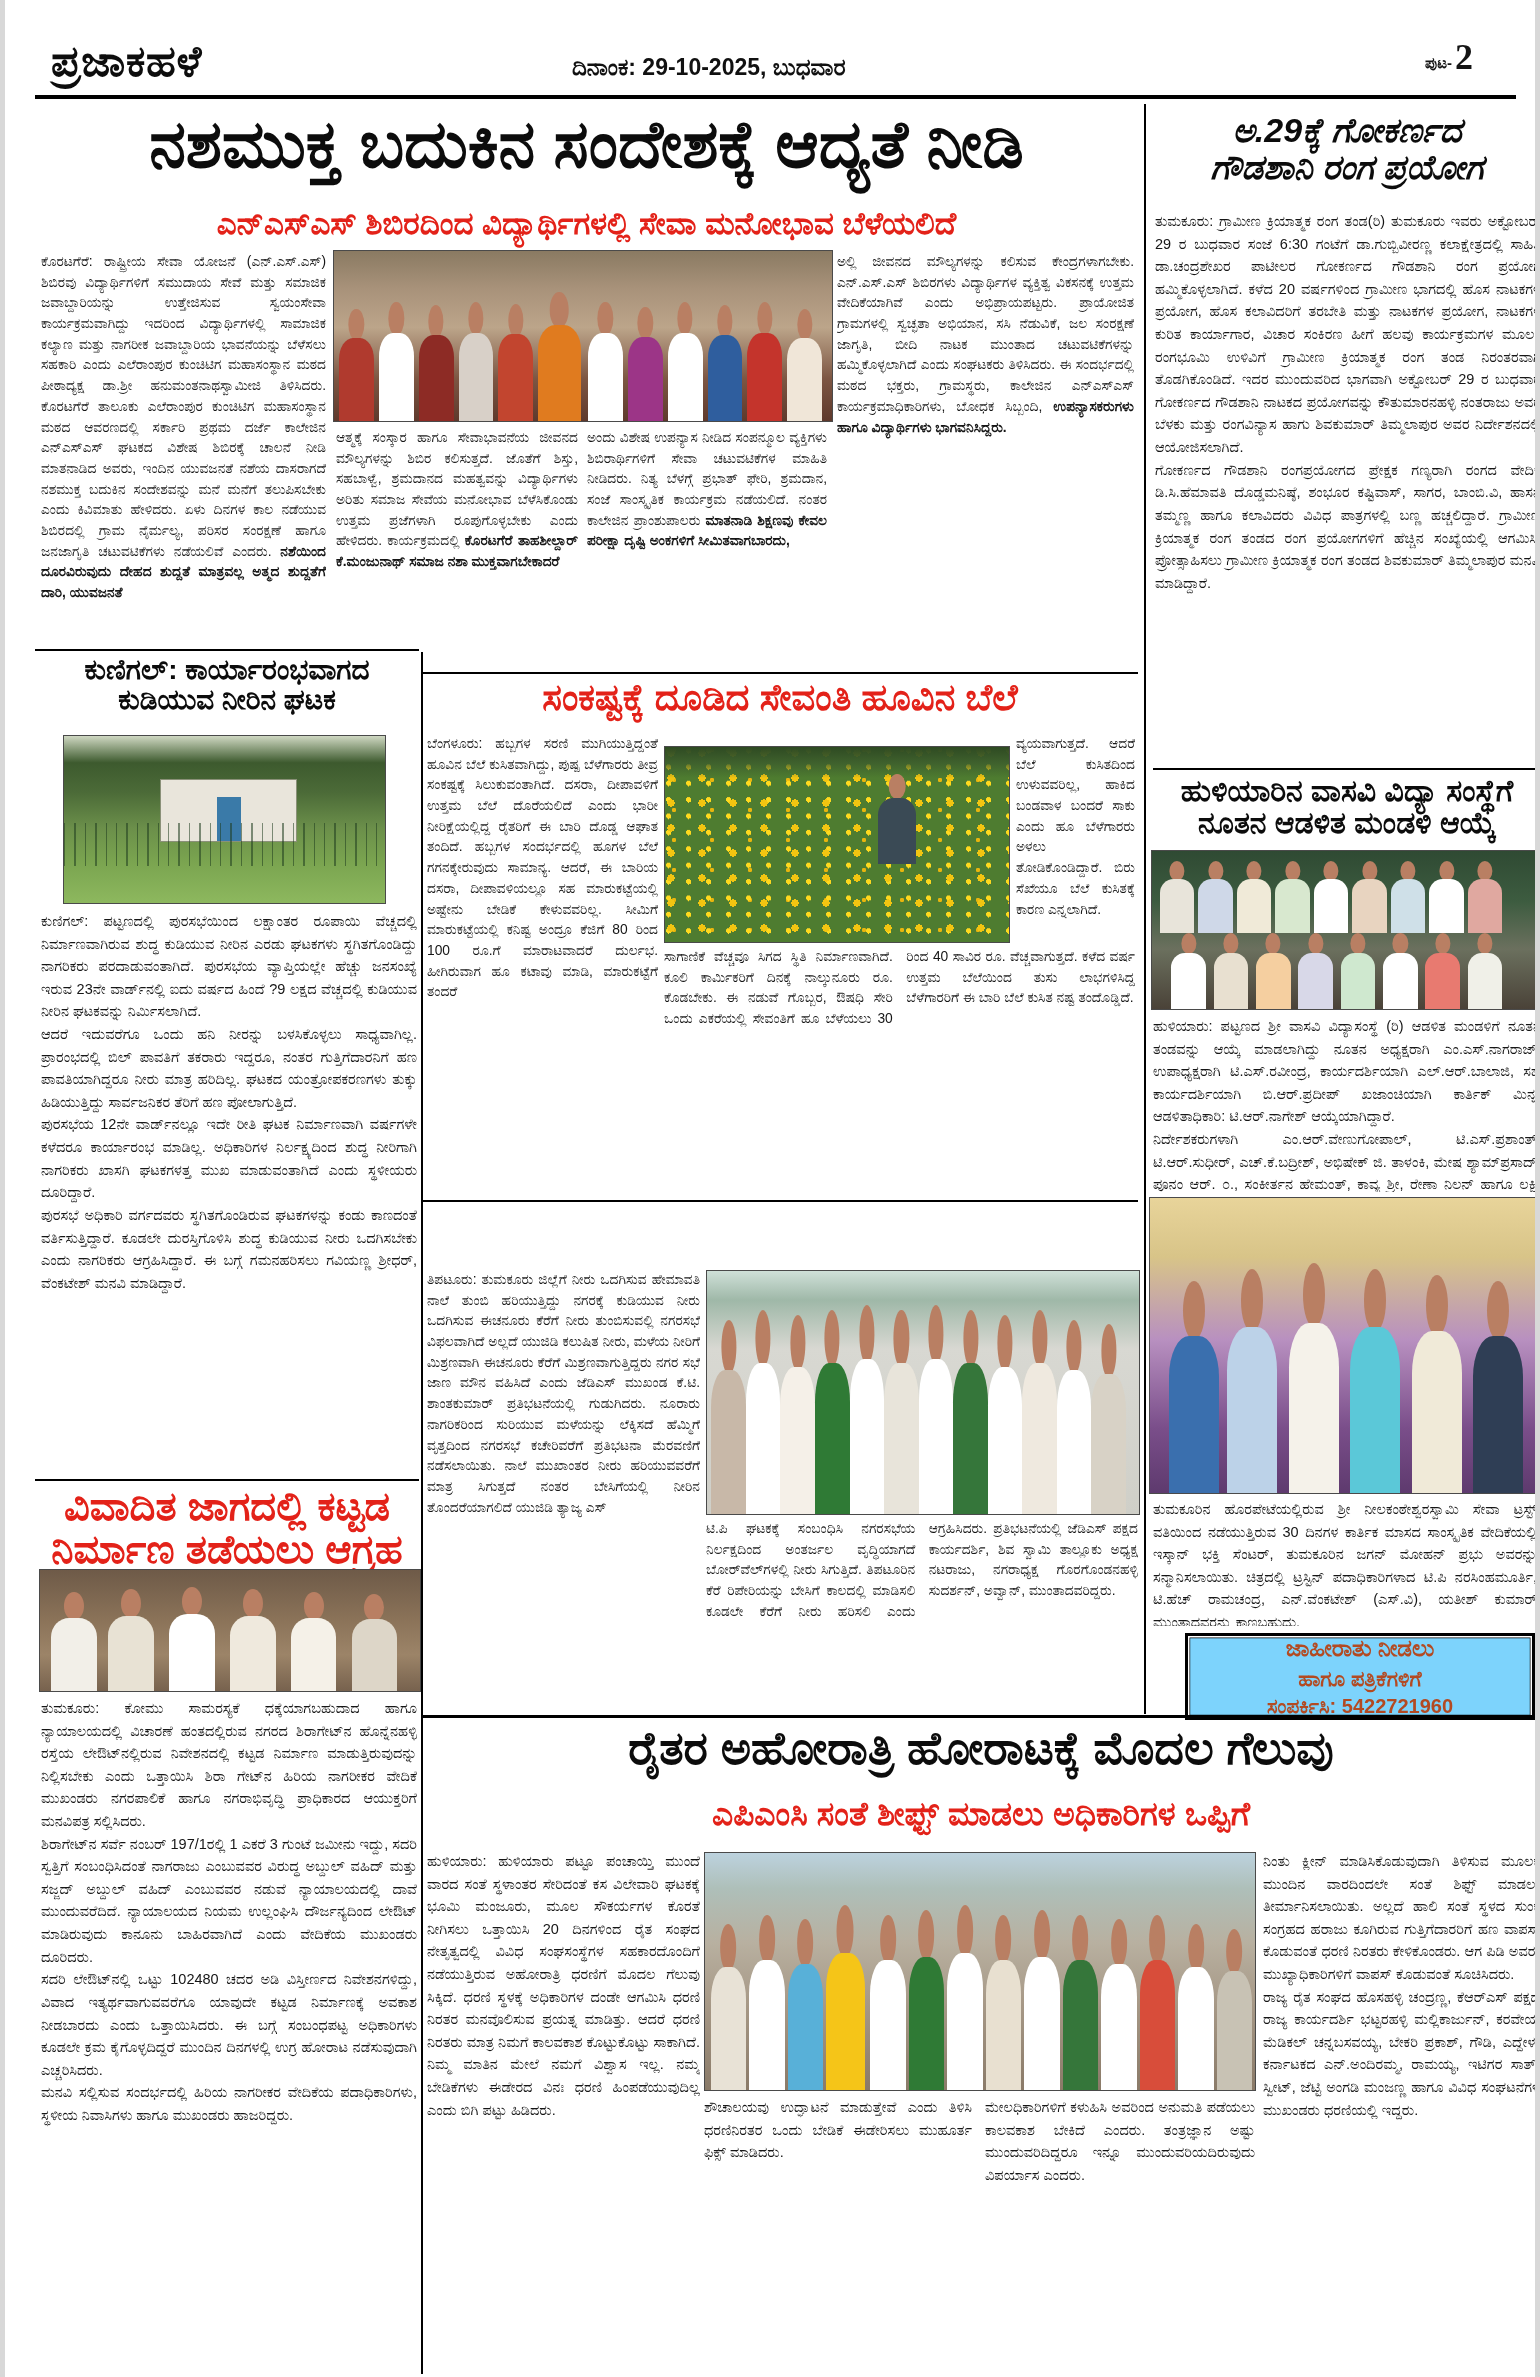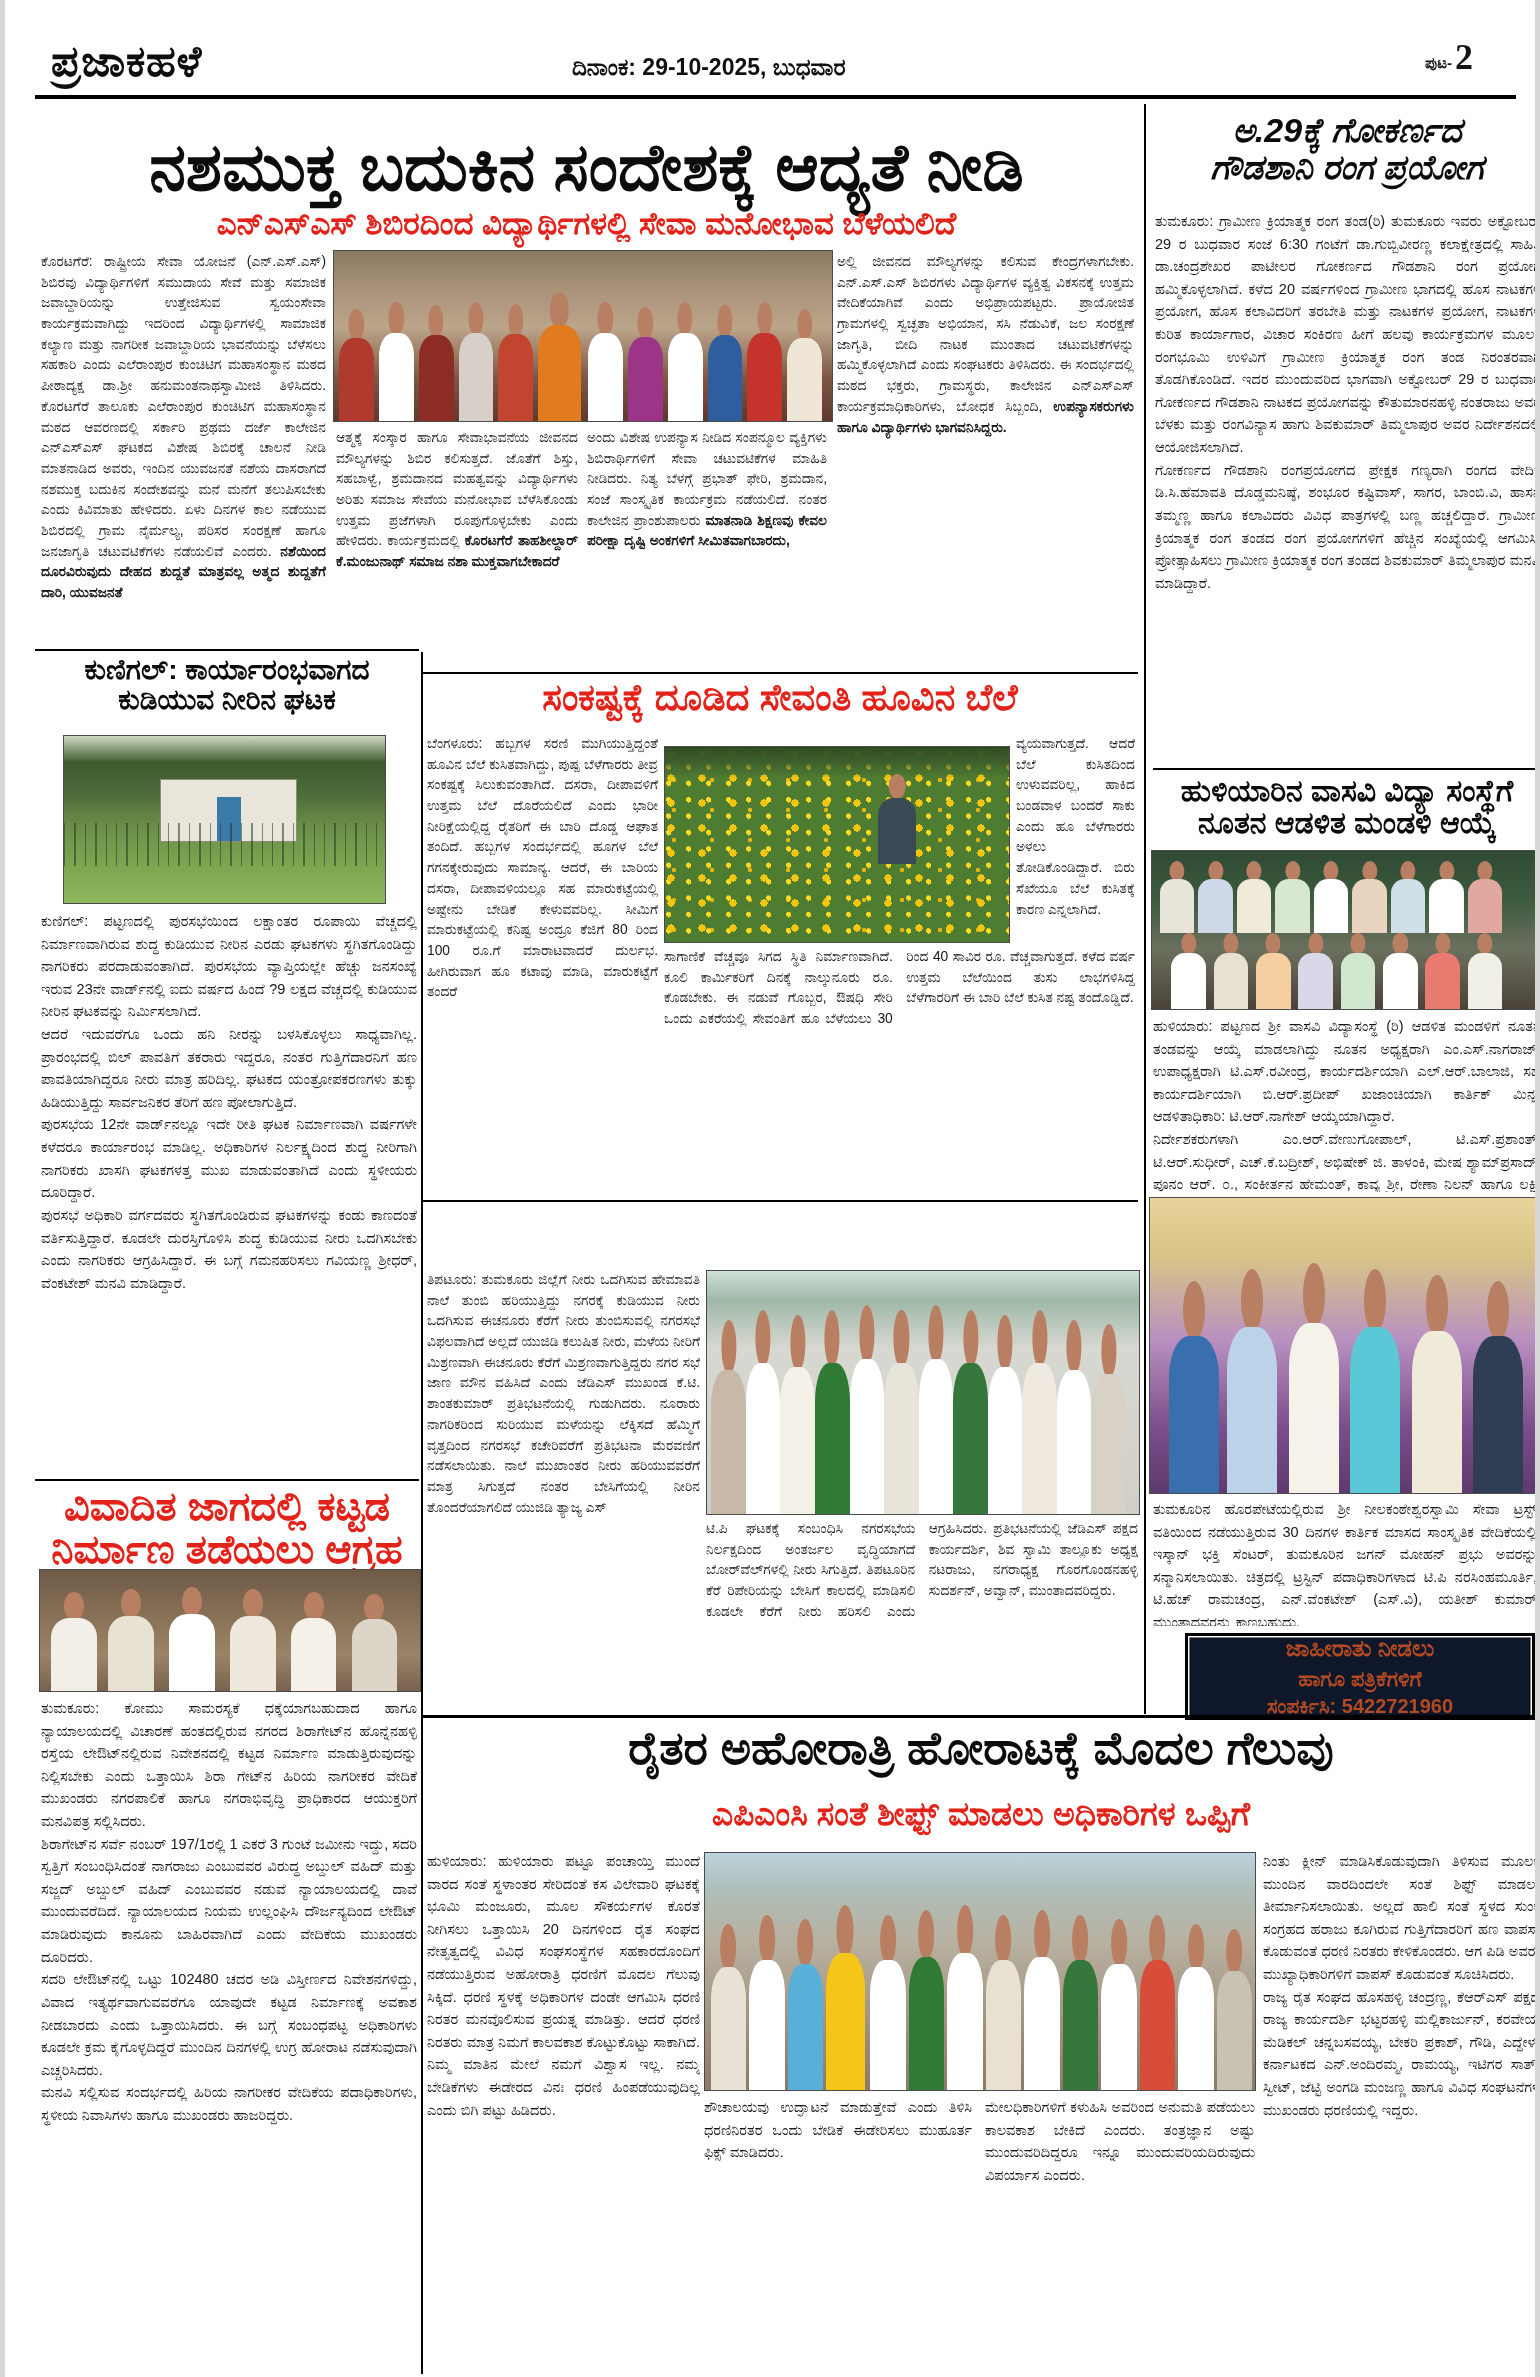--- a/index.html
+++ b/index.html
@@ -46,21 +46,21 @@
   .ph-flower::before{content:"";position:absolute;left:0;right:0;top:0;height:16%;
       background:linear-gradient(180deg,#2e4a22,#3c5c2cdd,transparent);}
   .ph-echanuru{background:linear-gradient(180deg,#cfe0d8 0%,#9fb8a8 12%,#d8d8d2 32%,#cfcfc8 100%);}
   .ph-vasavi{background:linear-gradient(180deg,#2f4a33 0%,#3d5c40 32%,#6b705e 62%,#4a4238 100%);}
   .ph-award{background:linear-gradient(180deg,#e8d49a 0%,#d8c488 20%,#b890c0 48%,#7a4e8a 78%,#5e3a6e 100%);}
   .ph-vivadita{background:linear-gradient(180deg,#6e5a48 0%,#8a7258 40%,#9c8468 70%,#77624e 100%);}
   .ph-bottom{background:linear-gradient(180deg,#bcd2de 0%,#aebfb9 15%,#b8b0a0 38%,#a89a88 62%,#8a7a68 100%);}
   
   .adbox{position:absolute;border:3px solid #000;box-shadow:inset 0 0 0 1.5px #fff,inset 0 0 0 2.2px #000;
          display:flex;flex-direction:column;align-items:center;justify-content:center;gap:4.5px;
-         background:#0f172a;text-align:center;}
+         background:#7dd3fc;text-align:center;}
   .adbox .a1{font-size:23px;font-weight:bold;color:#b34a22;}
   .adbox .a2{font-size:21px;font-weight:bold;color:#b34a22;}
   .adbox .a3{font-size:20px;font-weight:bold;color:#b34a22;}
   .two-col{column-count:2;column-gap:13.4px;}
 </style>
 </head>
 <body>
 
 <div id="paper">
 
@@ -68,21 +68,21 @@
   <div class="abs dateline" style="left:567px;top:54px;">ದಿನಾಂಕ: 29-10-2025, ಬುಧವಾರ</div>
   <div class="abs folio" style="left:1420px;top:43px;">
     <span class="lbl">ಪುಟ-</span>
       <span class="num">2</span>
   </div>
   <div class="rule-h" style="left:30px;top:95px;width:1481px;height:3.7px;"></div>
 
   <div class="rule-v" style="left:1139px;top:104px;width:1.5px;height:1610px;"></div>
   <div class="rule-v" style="left:416px;top:652px;width:1.5px;height:1722px;"></div>
 
-  <div class="abs hl hl-main" style="left:30px;top:109px;width:1103px;margin-top:23px;">ನಶಮುಕ್ತ ಬದುಕಿನ ಸಂದೇಶಕ್ಕೆ ಆದ್ಯತೆ ನೀಡಿ</div>
+  <div class="abs hl hl-main" style="left:30px;top:109px;width:1103px;">ನಶಮುಕ್ತ ಬದುಕಿನ ಸಂದೇಶಕ್ಕೆ ಆದ್ಯತೆ ನೀಡಿ</div>
   <div class="abs hl-sub" style="left:30px;top:206px;width:1103px;">ಎನ್‌ಎಸ್‌ಎಸ್ ಶಿಬಿರದಿಂದ ವಿದ್ಯಾರ್ಥಿಗಳಲ್ಲಿ ಸೇವಾ ಮನೋಭಾವ ಬೆಳೆಯಲಿದೆ</div>
 
   <div class="photo ph-main" style="left:328px;top:250px;width:498px;height:170px;">
       <div class="fig" style="left: 1%; bottom: 0%; width: 7%; height: 66%; --c: #b03a2e;"></div>
       <div class="fig" style="left: 9%; bottom: 0%; width: 7%; height: 70%; --c: #ffffff;"></div>
       <div class="fig" style="left: 17%; bottom: 0%; width: 7%; height: 68%; --c: #8d2b25;"></div>
       <div class="fig" style="left: 25%; bottom: 0%; width: 7%; height: 70%; --c: #d8d0c8;"></div>
       <div class="fig" style="left: 33%; bottom: 0%; width: 7%; height: 69%; --c: #c2452f;"></div>
       <div class="fig" style="left: 41%; bottom: 0%; width: 8.5%; height: 76%; --c: #e07b1f;"></div>
       <div class="fig" style="left: 51%; bottom: 0%; width: 7%; height: 70%; --c: #ffffff;"></div>

